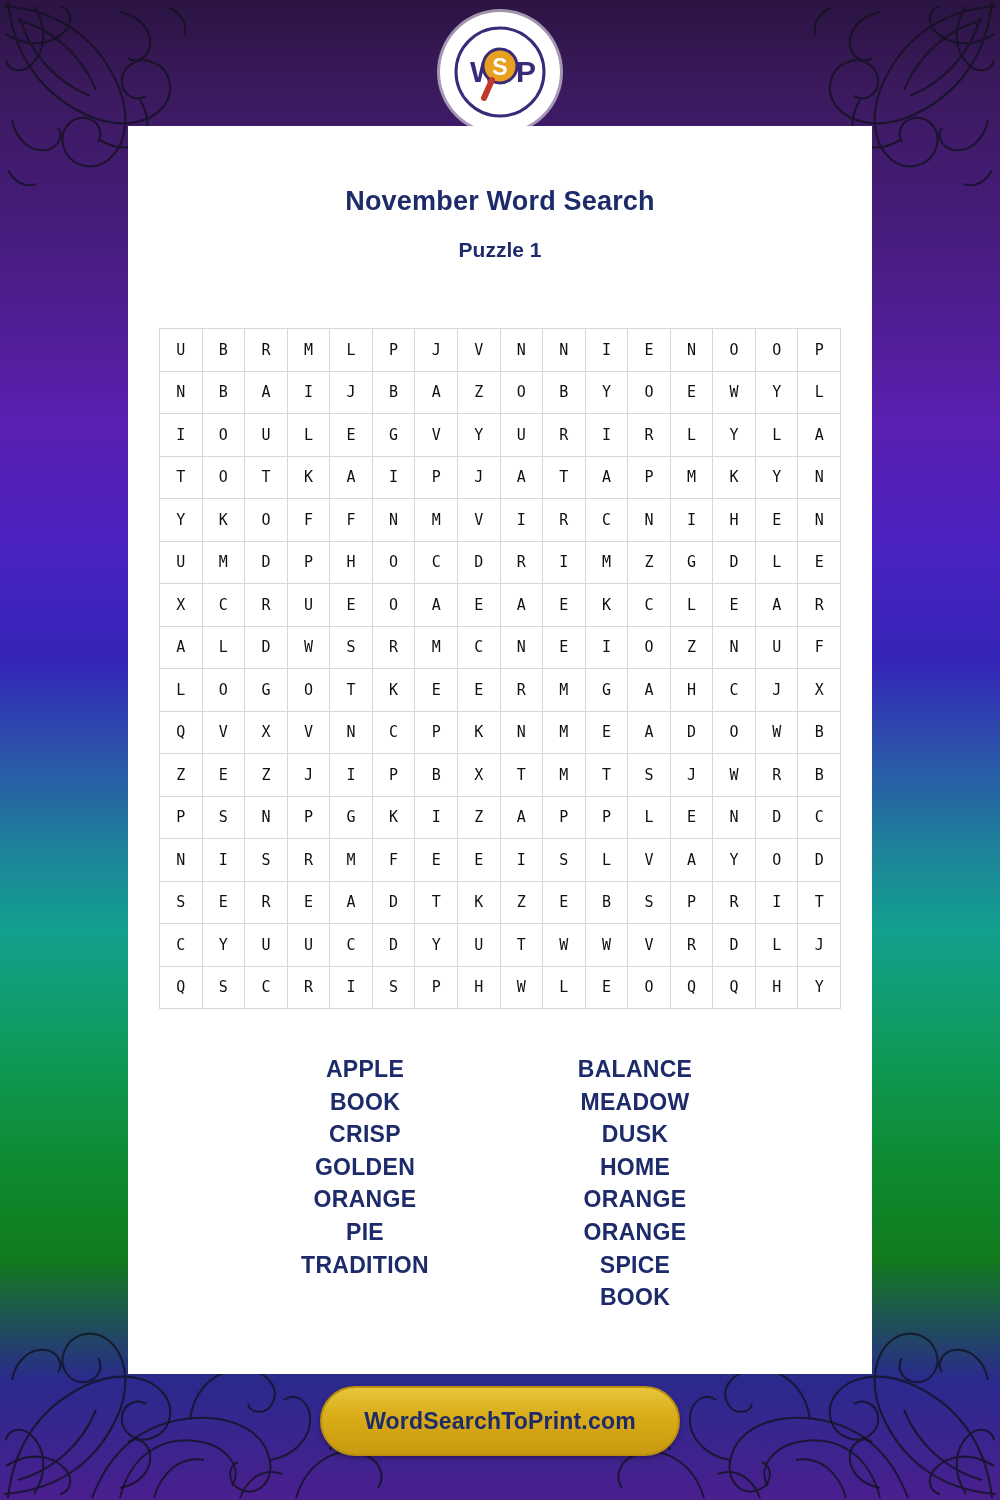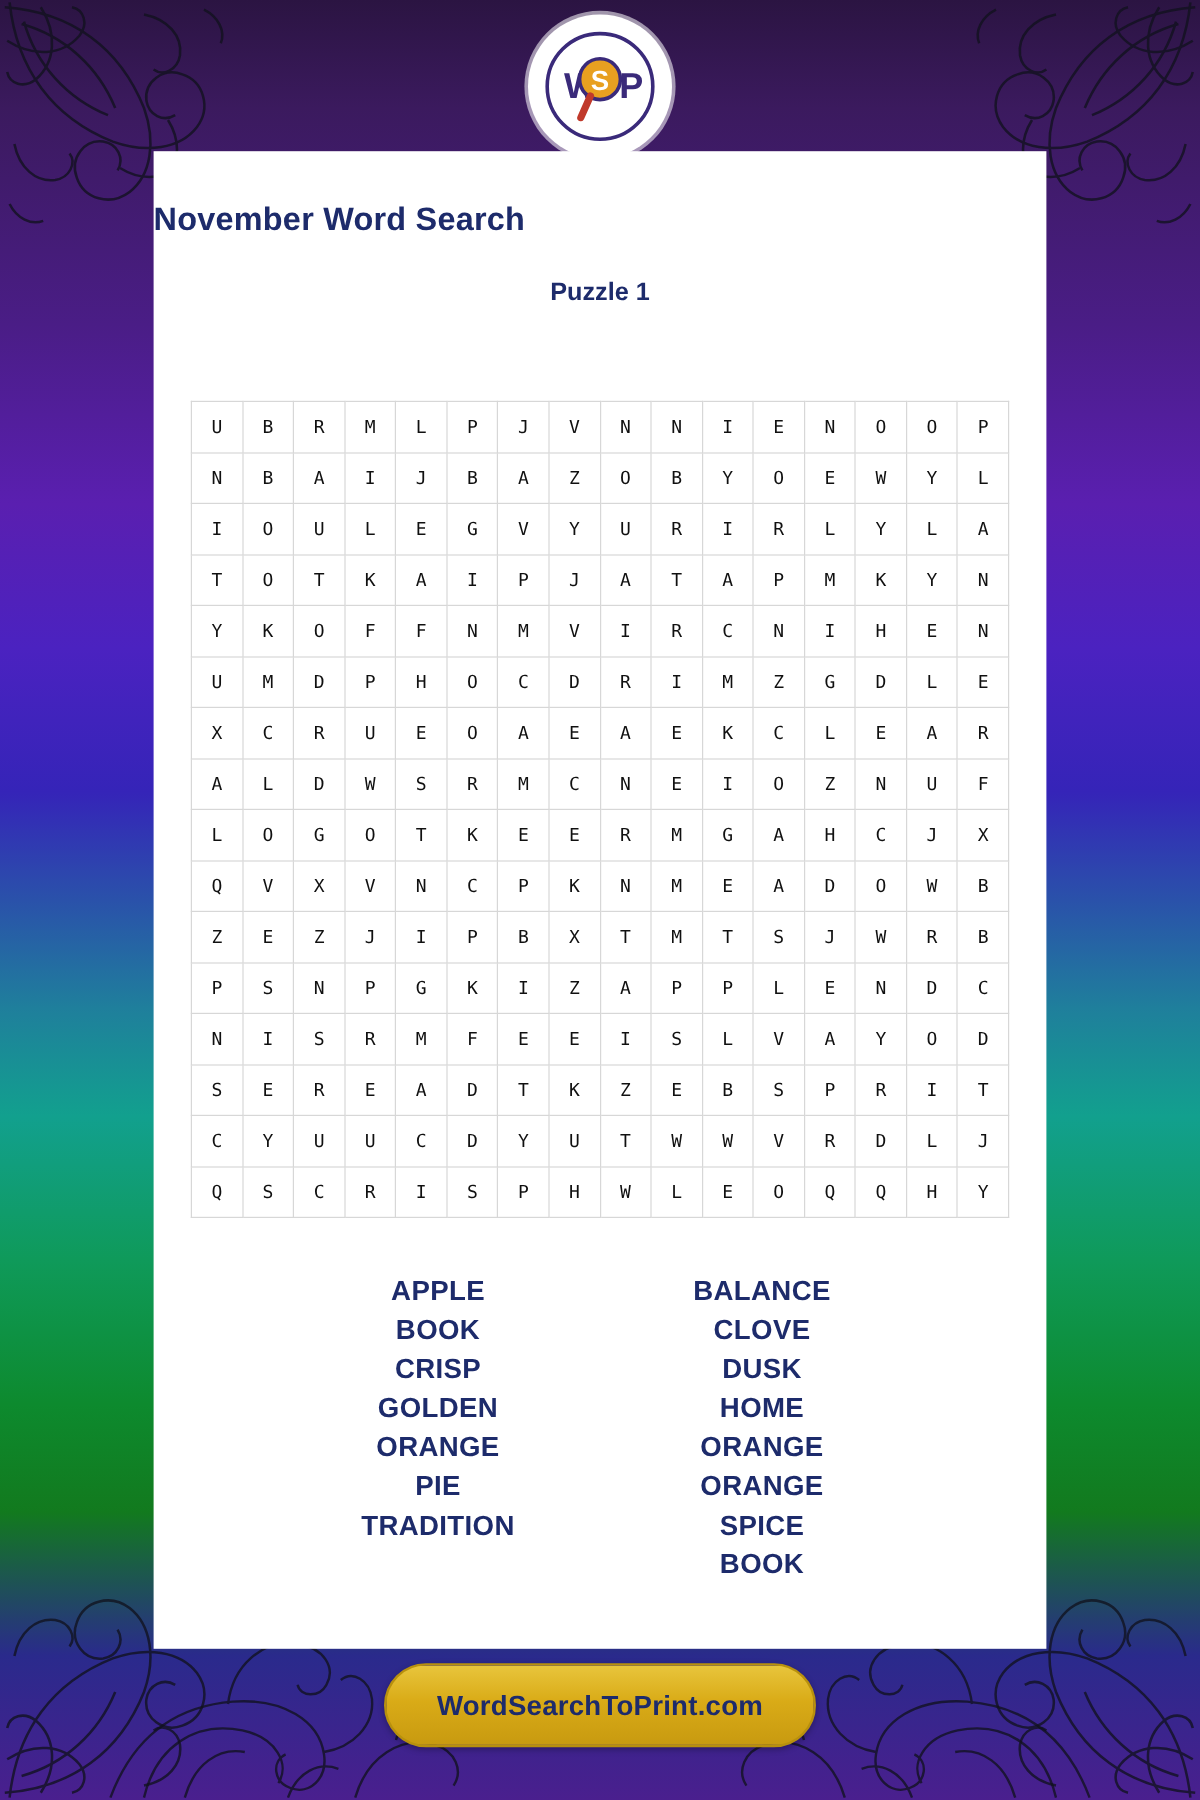--- a/index.html
+++ b/index.html
@@ -66,30 +66,31 @@
     position: absolute;
     left: 128px;
     top: 126px;
     width: 744px;
     height: 1248px;
     background: #ffffff;
     z-index: 3;
   }
 
   .title {
+    text-align: center;
     margin: 0;
-    padding-top: 42px;
+    padding-top: 60px;
     font-size: 27px;
     font-weight: bold;
     color: #1d2b6b;
     letter-spacing: 0.2px;
   }
   .subtitle {
     text-align: center;
-    margin: 14px;
+    margin: 2px;
     padding-top: 19px;
     font-size: 21px;
     font-weight: bold;
     color: #1d2b6b;
   }
 
   
   .grid-wrap {
     margin: 0 auto;
     padding-top: 64px;
@@ -553,21 +554,21 @@
         <div class="word">APPLE</div>
         <div class="word">BOOK</div>
         <div class="word">CRISP</div>
         <div class="word">GOLDEN</div>
         <div class="word">ORANGE</div>
         <div class="word">PIE</div>
         <div class="word">TRADITION</div>
       </div>
     <div class="word-col" id="word-col-right">
         <div class="word">BALANCE</div>
-        <div class="word">CLOVE</div>
+        <div class="word">MEADOW</div>
         <div class="word">DUSK</div>
         <div class="word">HOME</div>
         <div class="word">ORANGE</div>
         <div class="word">ORANGE</div>
         <div class="word">SPICE</div>
         <div class="word">BOOK</div>
       </div>
   </div>
 </div>
 

